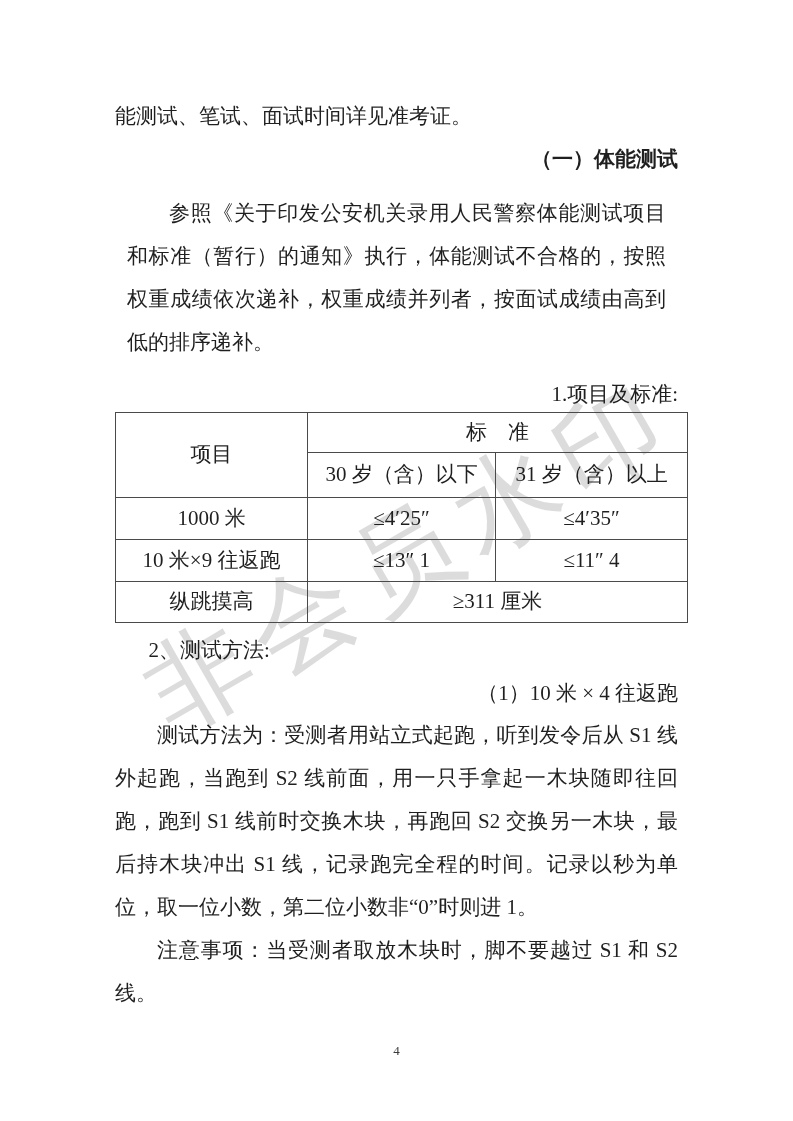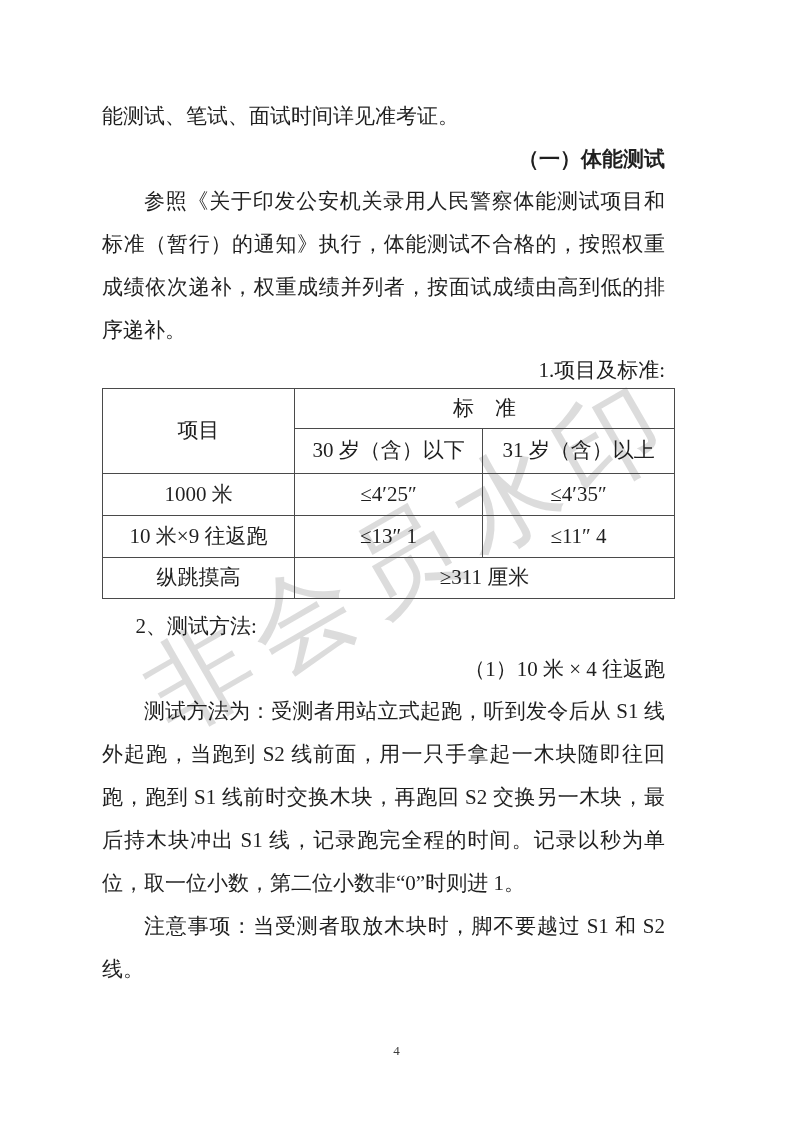--- a/index.html
+++ b/index.html
@@ -27,33 +27,33 @@
     color: rgba(40, 40, 40, 0.16);
     transform: rotate(-30deg);
     transform-origin: center center;
     white-space: nowrap;
     z-index: 0;
     font-family: "Liberation Sans", "DejaVu Sans", sans-serif;
     user-select: none;
   }
   .content {
     position: absolute;
-    left: 102px;
+    left: 115px;
     top: 0;
     width: 563px;
     z-index: 1;
     font-size: 21px;
     line-height: 43px;
     text-align: justify;
     text-justify: inter-character;
     font-family: Liberation Serif, serif;
   }
   .p-intro   { margin: 94px 0 0 0; line-height: 44px; text-align: left; }
   .heading   { margin: 0; line-height: 42px; font-weight: bold; text-indent: 2em; text-align: right; }
-  .p-ref     { margin: 0; text-indent: 2em; }
+  .p-ref     { margin: 12px; text-indent: 2em; }
   .label-std { margin: 0; line-height: 36px; text-indent: 2em; text-align: right; }
   .std-table {
     border-collapse: collapse;
     width: 572px;
     table-layout: fixed;
     font-size: 21px;
     margin: 0;
   }
   .std-table td {
     border: 1.5px solid #4a4a4a;

